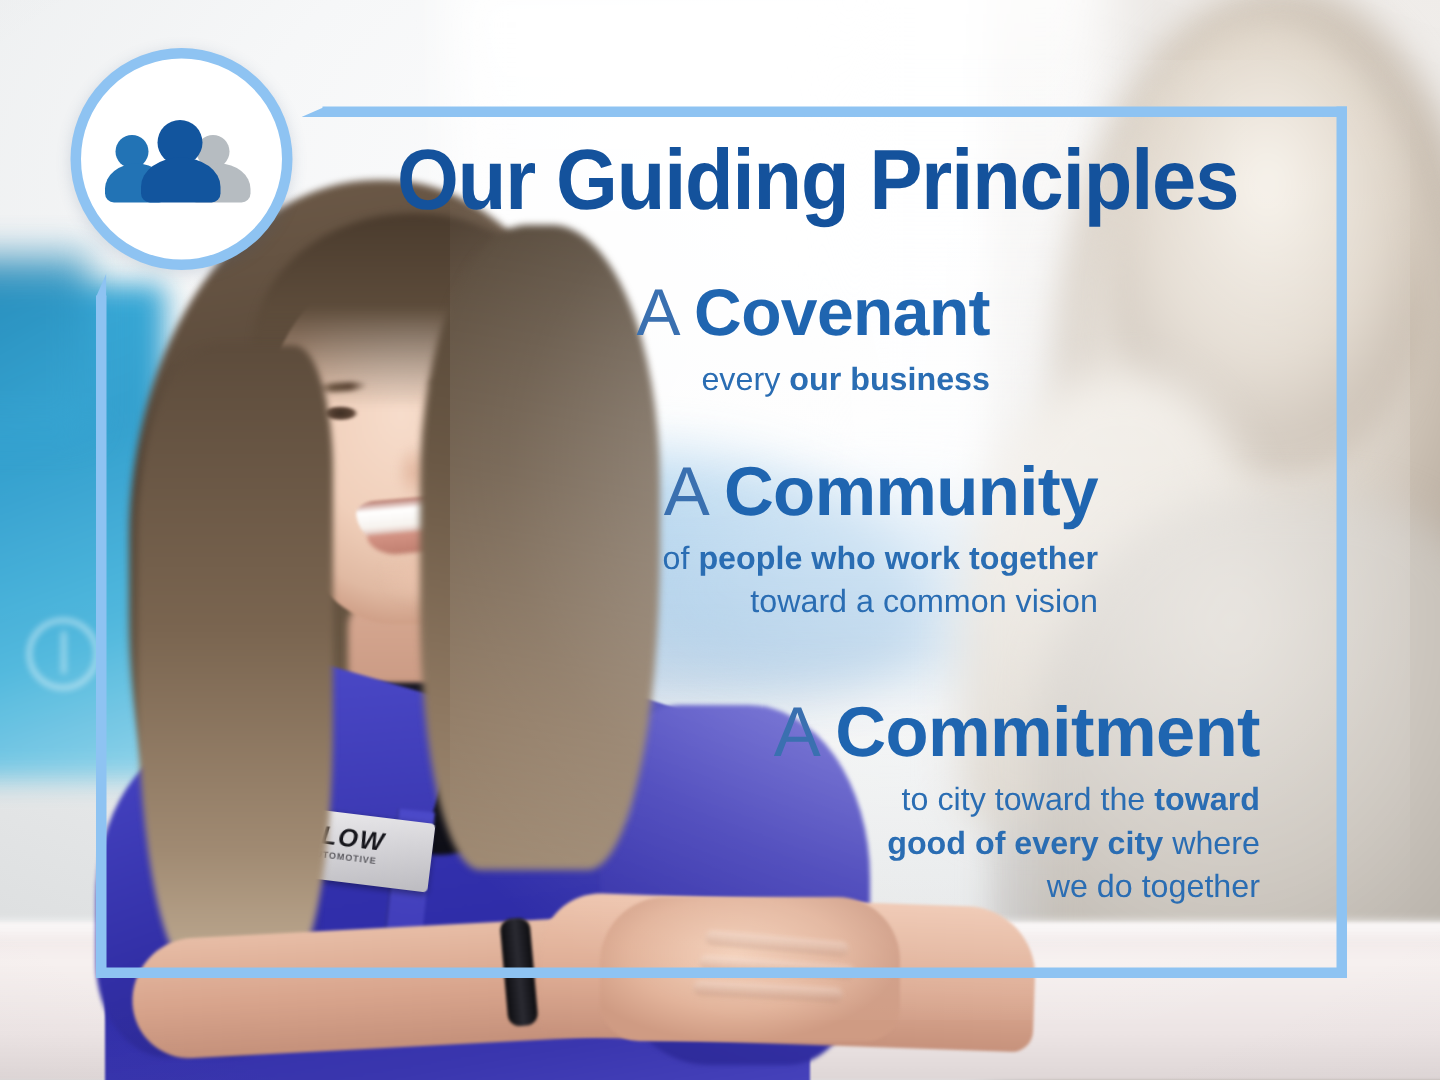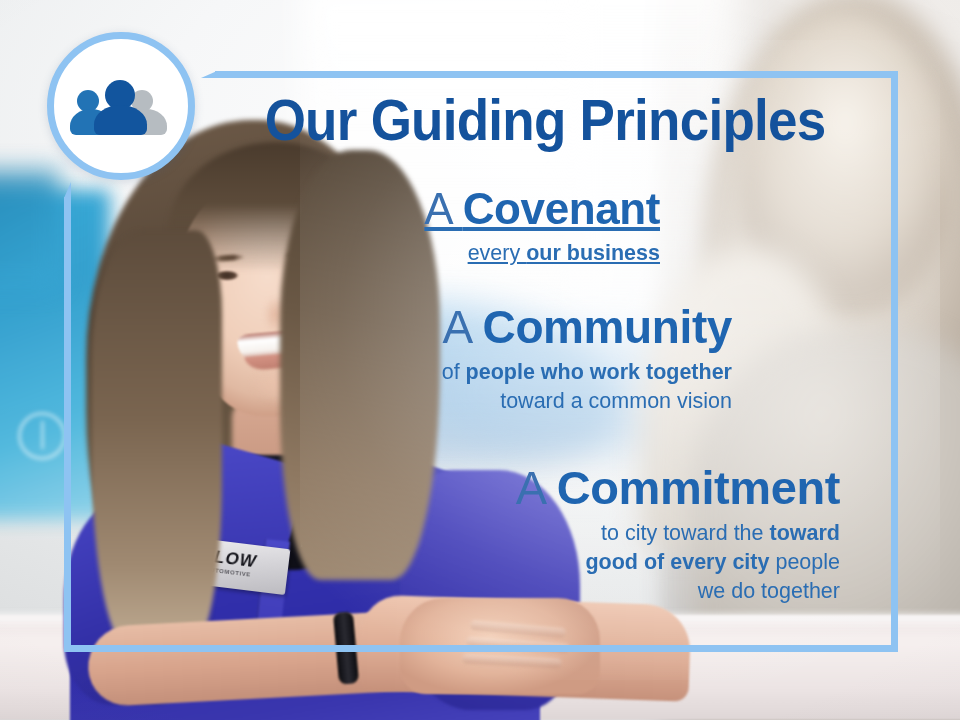--- a/index.html
+++ b/index.html
@@ -385,21 +385,21 @@
   .blk .head{
     font-size:43px;line-height:1.06;letter-spacing:-.4px;white-space:nowrap;
   }
   .blk .head .lead{font-weight:300;color:#3a70b0;}
   .blk .head .key{font-weight:700;color:#1f65b0;}
   .blk .sub{
     font-size:21.5px;line-height:1.35;color:#2a6db3;font-weight:400;margin-top:6px;
   }
   .blk .sub b{font-weight:700;}
 
-  #blk-covenant{right:300px;top:186px;text-decoration:underline;}
+  #blk-covenant{right:300px;top:186px;}
   #blk-community{right:228px;top:303px;margin-left:20px;}
   #blk-commitment{right:120px;top:463px;}
 
   #blk-covenant .head{font-size:44px;}
   #blk-community .head{font-size:46px;}
   #blk-commitment .head{font-size:47px;}
 </style>
 </head>
 <body>
 
@@ -518,20 +518,20 @@
 
     <div class="blk" id="blk-commitment">
       <div class="head">
         <span class="lead">A </span><span class="key">Commitment</span>
       </div>
       <div class="sub">
         <div>
           <span>to city toward the </span><b>toward</b>
         </div>
         <div>
-          <b>good of every city</b><span> people</span>
+          <b>good of every city</b><span> where</span>
         </div>
         <div>we do together</div>
       </div>
     </div>
 
   </div>
 </div>
 
 </body></html>

